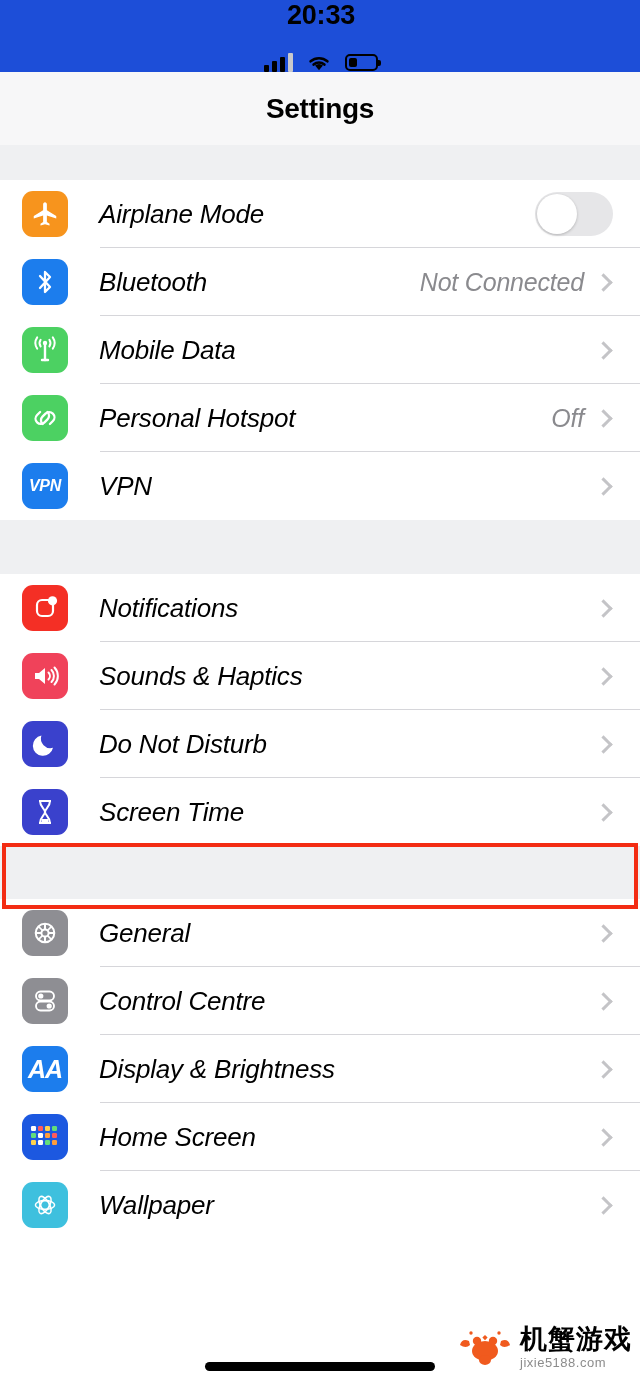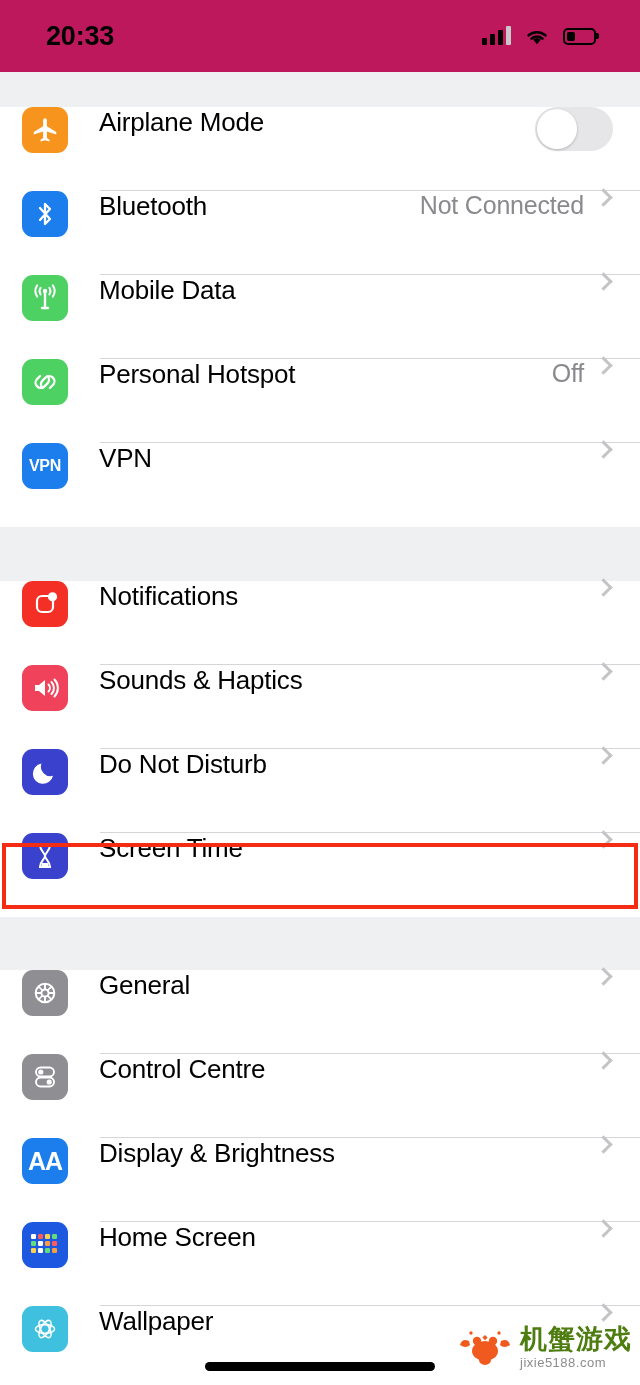--- a/index.html
+++ b/index.html
@@ -10,21 +10,22 @@
     -webkit-font-smoothing:antialiased;
     overflow:hidden;
     position:relative;
   }
   .phone { width:640px; height:1385px; position:relative; background:#ffffff; }
 
   
   .statusbar {
     height:72px; display:flex; align-items:center;
     justify-content:space-between; padding:0 44px 0 46px;
-    background:#be185d;
+    background:#1d4ed8;
+    flex-direction:column;
   }
   .sb-time { font-size:27px; font-weight:bold; color:#000; letter-spacing:-0.2px; }
   .sb-right { display:flex; align-items:center; gap:13px; }
   .sb-signal { display:flex; align-items:flex-end; gap:3px; height:18px; }
   .sb-signal i { width:5px; background:#000; border-radius:1px; display:block; }
   .sb-signal i:nth-child(1){ height:7px; }
   .sb-signal i:nth-child(2){ height:11px; }
   .sb-signal i:nth-child(3){ height:15px; }
   .sb-signal i:nth-child(4){ height:19px; background:#c9c9cc; }
   .sb-wifi { width:26px; height:19px; position:relative; }
@@ -46,22 +47,22 @@
   .nav-title { font-size:28px; font-weight:bold; color:#000; letter-spacing:-0.3px; }
 
   
   .gap { background:#eff0f2; }
   .gap.g-top { height:35px; }
   .gap.g-mid { height:54px; }
   .gap.g-mid2 { height:53px; }
 
   .group { background:#ffffff; }
   .row {
-    height:84px; display:flex; align-items:flex-start;
-    padding-left:22px; position:relative; background:#fff;
+    height:68px; display:flex; align-items:center;
+    padding-left:22px; position:relative; background:#fff;font-style:italic;
   }
   .row .sep {
     position:absolute; left:100px; right:0; bottom:0;
     height:1px; background:#d6d6da;
   }
   .row:last-child .sep { display:none; }
 
   .icon {
     width:46px; height:46px; border-radius:11px; flex:none;
     display:flex; align-items:center; justify-content:center;
@@ -96,21 +97,21 @@
   }
 
   
   .watermark {
     position:absolute; right:8px; bottom:16px; z-index:7;
     display:flex; align-items:center; gap:8px;
   }
   .wm-crab { width:54px; height:40px; position:relative; flex:none; }
   .wm-text { display:flex; flex-direction:column; line-height:1; }
   .wm-cn {
-    font-size:27px; font-weight:bold; color:#4d7c0f;
+    font-size:27px; font-weight:bold; color:#000000;
     font-family:"DejaVu Sans", sans-serif; letter-spacing:1px;
   }
   .wm-url {
     font-size:13px; color:#8c8c8c; margin-top:4px;
     font-family:"Liberation Sans", sans-serif; letter-spacing:0.5px;
   }
 
   
   .home-ind {
     position:absolute; left:50%; transform:translateX(-50%);
@@ -138,20 +139,23 @@
           <path d="M4.6 8.3 a13 13 0 0 1 16.8 0" stroke="#000" stroke-width="2.6" fill="none" stroke-linecap="round"></path>
           <path d="M7.6 11.6 a8.5 8.5 0 0 1 10.8 0" stroke="#000" stroke-width="2.6" fill="none" stroke-linecap="round"></path>
         </svg>
       </div>
       <div class="sb-batt">
         <b style="width:30%"></b>
       </div>
     </div>
   </div>
 
+  <div class="navbar">
+    <div class="nav-title">Settings</div>
+  </div>
 
   <div class="gap g-top"></div>
 
   <div class="group">
 
     <div class="row">
       <span class="icon" style="background:#f7941d">
         <svg width="30" height="30" viewBox="0 0 24 24" fill="#fff">
           <path d="M21 15.5v-1.9l-7.5-4.6V4.2c0-.9-.6-1.7-1.5-1.7s-1.5.8-1.5 1.7V9L3 13.6v1.9l7.5-2.3v5.1l-2.1 1.5v1.4l3.6-1 3.6 1v-1.4l-2.1-1.5v-5.1L21 15.5z"></path>
         </svg>

